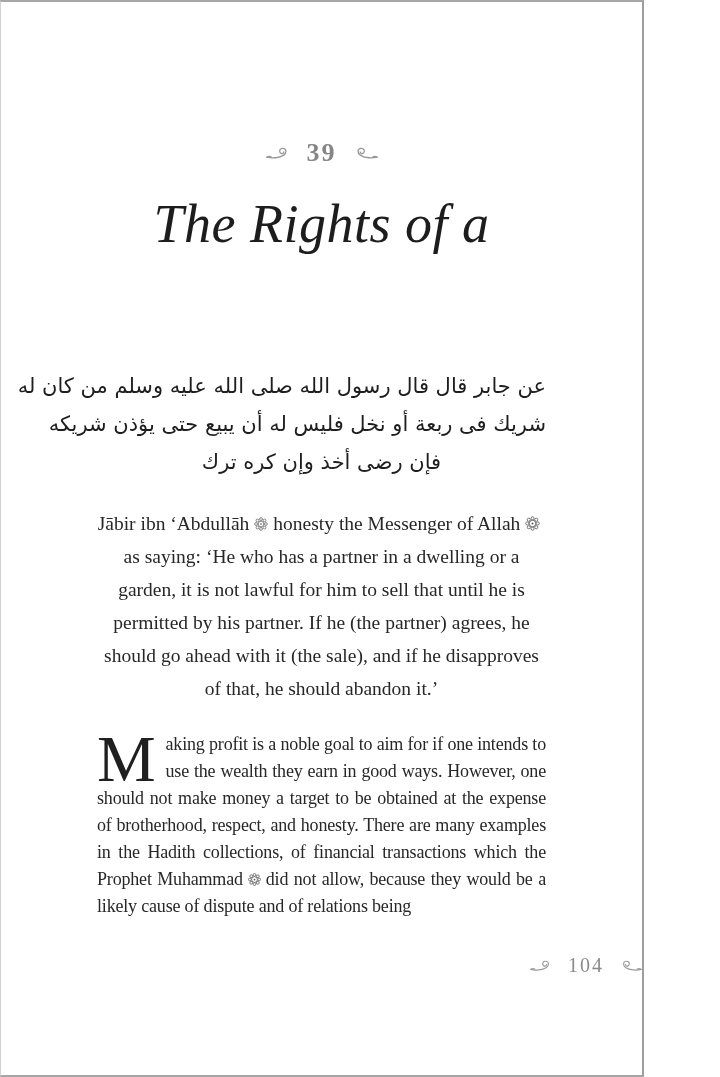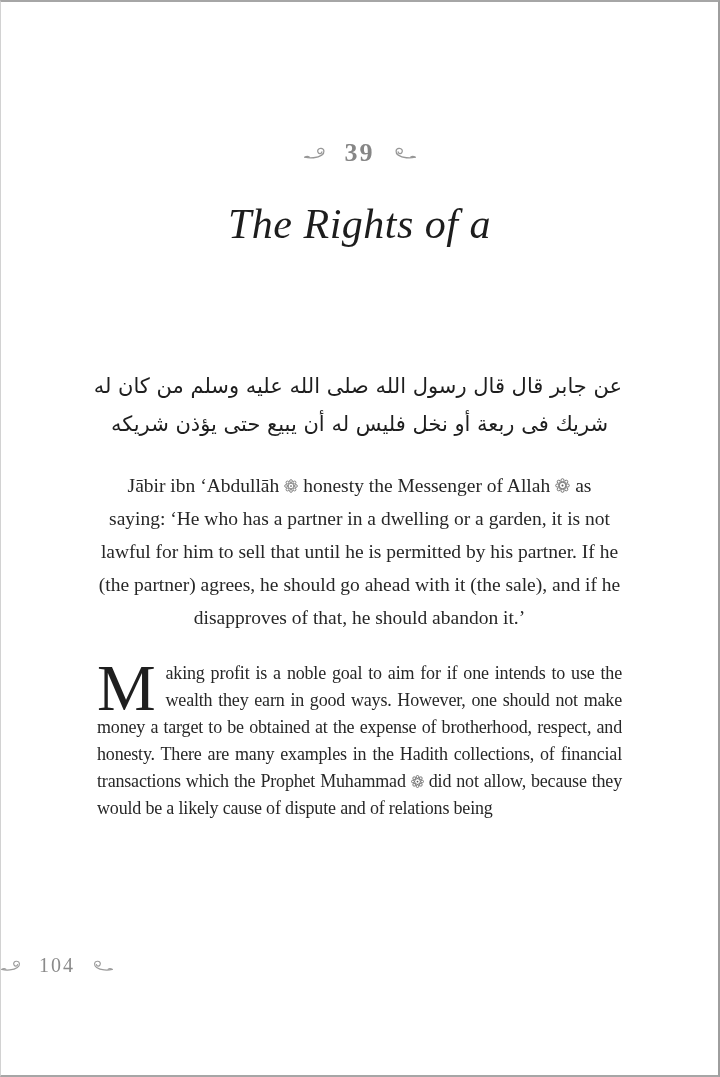--- a/index.html
+++ b/index.html
@@ -2,21 +2,21 @@
 <html><head>
 <meta charset="utf-8">
 <style>
   html, body {
     margin: 0;
     padding: 0;
     background: #ffffff;
   }
   .page {
     position: relative;
-    width: 720px;
+    width: 644px;
     height: 1077px;
     box-sizing: border-box;
     background: #ffffff;
     border-top: 2px solid #a6a6a6;
     border-right: 2px solid #9e9e9e;
     border-bottom: 2px solid #a6a6a6;
     border-left: 1px solid #d2d2d2;
     overflow: hidden;
     font-family: "Liberation Serif", serif;
     color: #2a2a2a;
@@ -43,21 +43,21 @@
   }
   .flourish.mirrored {
     transform: scaleX(-1);
   }
   
   .title {
     margin: 30px 0 0 0;
     text-align: center;
     font-style: italic;
     font-weight: 400;
-    font-size: 42px;
+    font-size: 54px;
     line-height: 53px;
     color: #1d1d1d;
     letter-spacing: 0.5px;
   }
   .title .line { display: block; }
   
   .arabic {
     margin-top: 116px;
     text-align: center;
     direction: rtl;
@@ -97,21 +97,21 @@
     padding: 3px 10px 0 0;
     color: #1f1f1f;
   }
   
   .footer {
     position: absolute;
     left: 0;
     right: 0;
     bottom: 98px;
     display: flex;
-    justify-content: flex-start;
+    justify-content: flex-end;
     align-items: center;
     gap: 13px;
   }
   .page-num {
     font-size: 20px;
     letter-spacing: 2px;
     color: #8b8b8b;
   }
 </style>
 </head>
@@ -136,20 +136,21 @@
       </svg>
     </div>
 
     <h1 class="title">
       <span class="line">The Rights of a</span>
     </h1>
 
     <div class="arabic" lang="ar">
       <div>عن جابر قال قال رسول الله صلى الله عليه وسلم من كان له</div>
       <div>شريك فى ربعة أو نخل فليس له أن يبيع حتى يؤذن شريكه</div>
+      <div>فإن رضى أخذ وإن كره ترك</div>
     </div>
 
     <p class="hadith-en"><span>Jābir ibn ‘Abdullāh</span><svg class="honorific" width="16" height="16" viewBox="0 0 24 24">
           <g fill="none" stroke="#5a5a5a" stroke-width="1.1">
             <circle cx="12" cy="12" r="4.2"></circle>
             <circle cx="12" cy="4.6" r="2.1"></circle>
             <circle cx="17.3" cy="6.7" r="2.1"></circle>
             <circle cx="19.4" cy="12" r="2.1"></circle>
             <circle cx="17.3" cy="17.3" r="2.1"></circle>
             <circle cx="12" cy="19.4" r="2.1"></circle>

